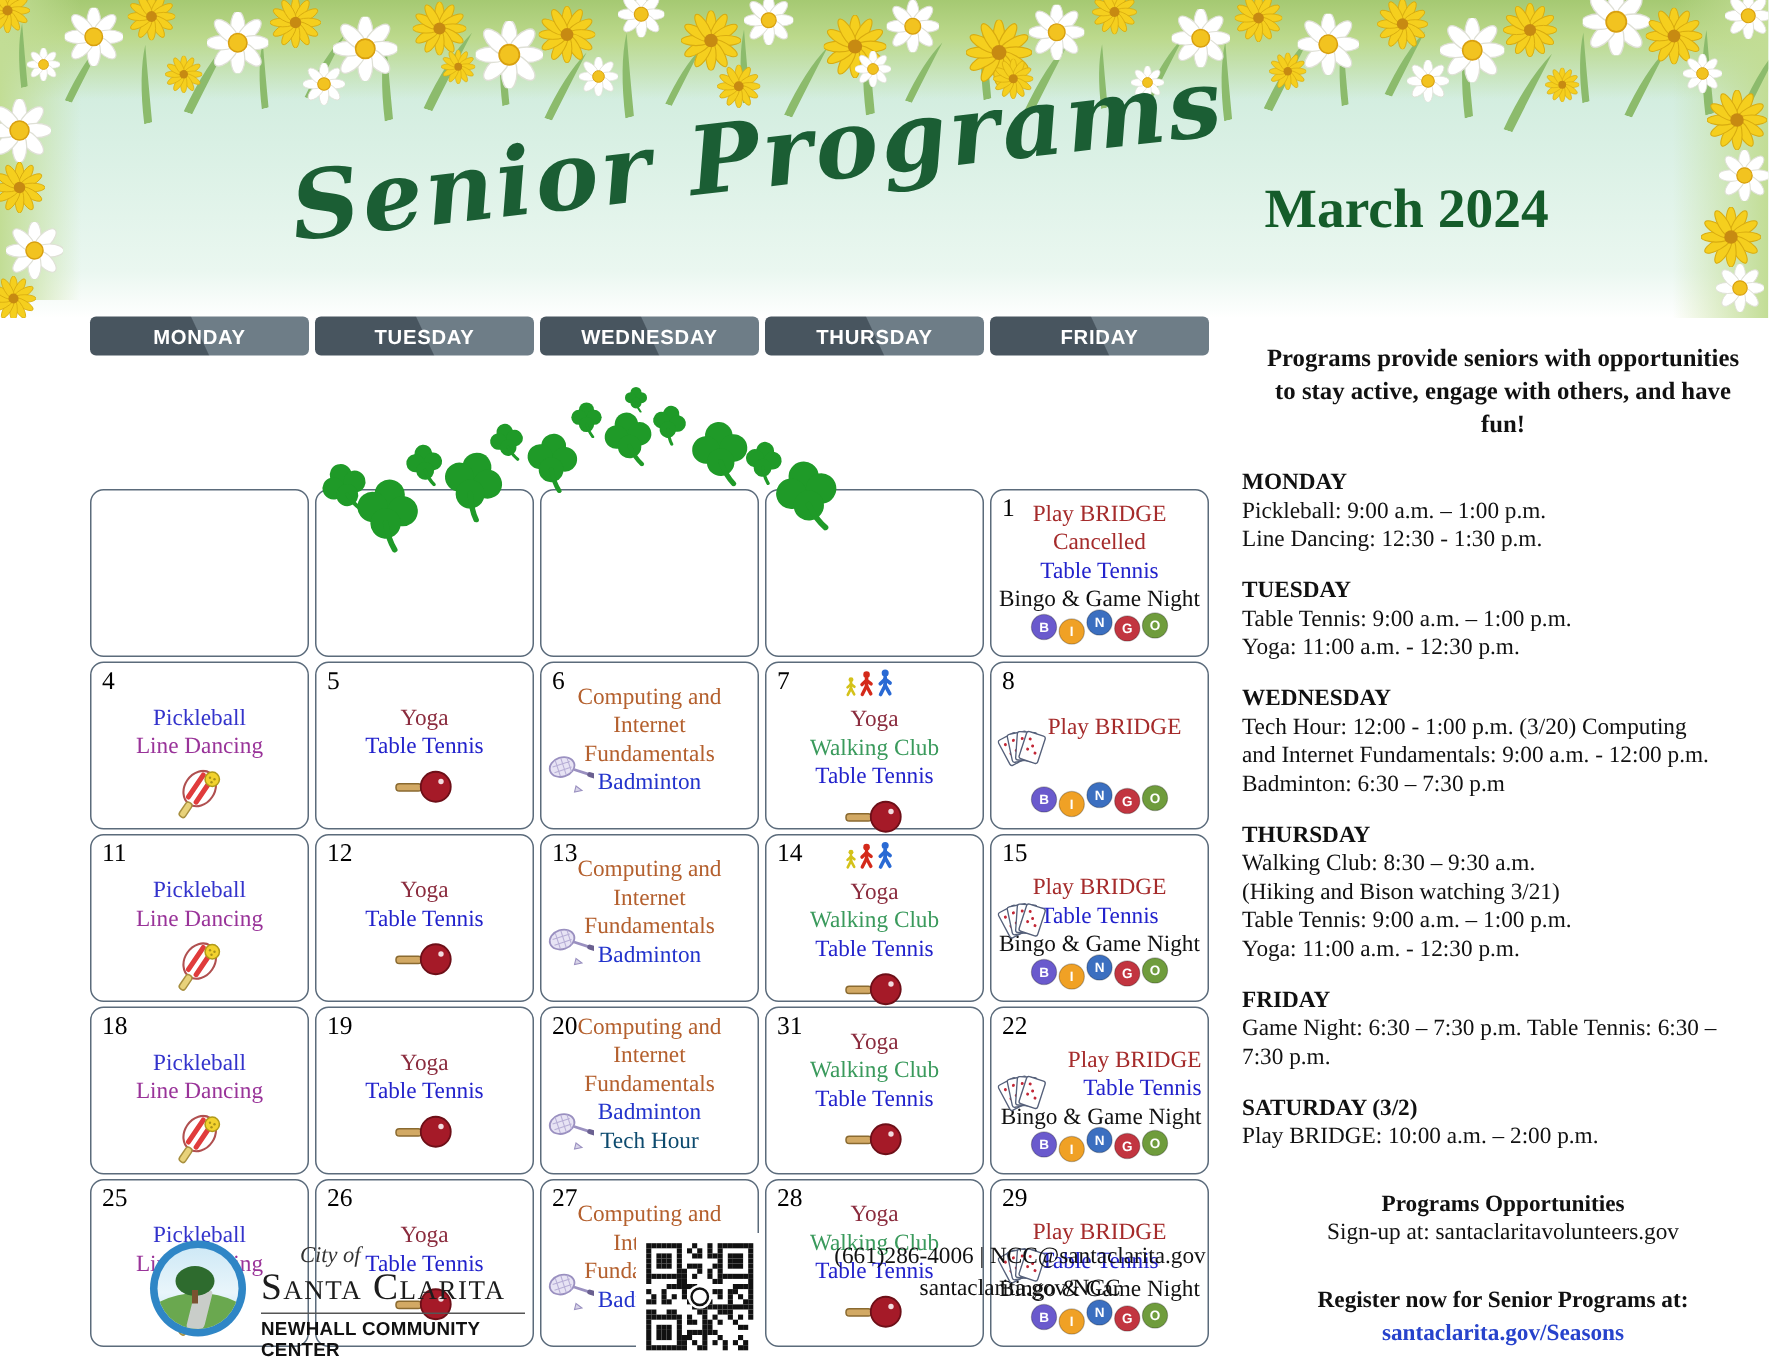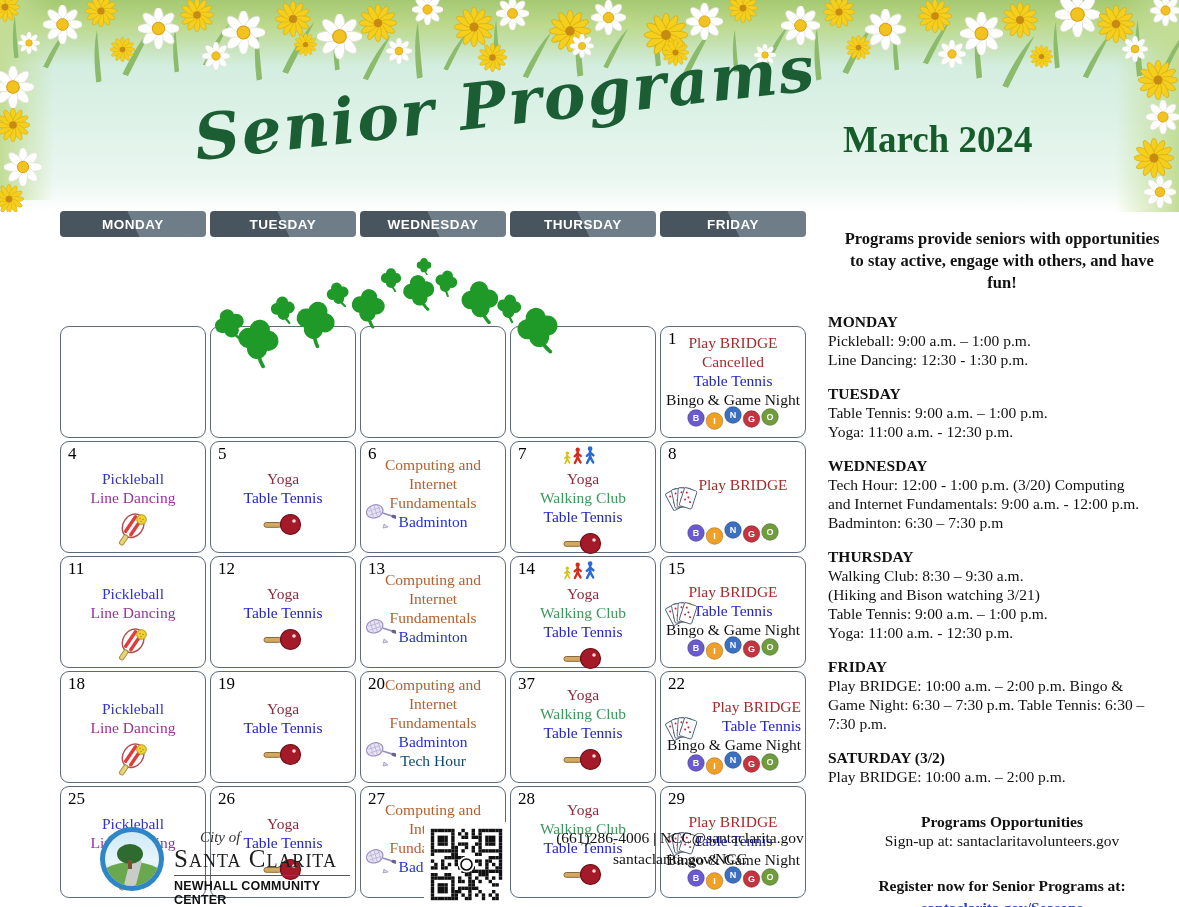--- a/index.html
+++ b/index.html
@@ -703,21 +703,21 @@
       <g transform="rotate(-18 12 10)">
         <ellipse cx="11" cy="9" rx="8.4" ry="6.4" fill="#e7e3f4" stroke="#9a90c0" stroke-width="1.2"></ellipse>
         <path d="M5 7 h12 M5 11 h12 M8 3.5 v11 M12 3 v12 M16 4 v10" stroke="#b7aed6" stroke-width="0.7"></path>
         <line x1="18" y1="13" x2="27" y2="19.5" stroke="#9a90c0" stroke-width="1.8"></line>
         <line x1="27" y1="19.5" x2="30" y2="21.5" stroke="#6a6090" stroke-width="3.4" stroke-linecap="round"></line>
       </g>
       <path d="M20 22 l4 3 l-5 1 z" fill="#d8d4e8" stroke="#9a90c0" stroke-width="0.7"></path>
     </svg>
     </div>
     <div class="cell" style="padding-top: 0px;">
-      <span class="daynum">37</span>
+      <span class="daynum">31</span>
       <div class="lines" style="padding-top: 13px;">
         <span style="color: rgb(139, 44, 62);">Yoga</span>
         <span style="color: rgb(58, 154, 92);">Walking Club</span>
         <span style="color: rgb(34, 34, 204);">Table Tennis</span>
       </div>
       <div class="icon-flow"><svg width="40" height="24" viewBox="0 0 40 24">
       <rect x="1" y="9.5" width="17" height="4.8" rx="2.2" fill="#d2a964" stroke="#8a6a30" stroke-width="1"></rect>
       <circle cx="27.5" cy="11.5" r="10" fill="#a51a28" stroke="#6d0f18" stroke-width="1.2"></circle>
       <circle cx="31" cy="8" r="1.8" fill="#fff" opacity="0.85"></circle>
     </svg></div>
@@ -946,21 +946,20 @@
       </div>
       <div class="section">
         <div class="hd">THURSDAY</div>
         <div>Walking Club: 8:30 – 9:30 a.m.</div>
         <div>(Hiking and Bison watching 3/21)</div>
         <div>Table Tennis: 9:00 a.m. – 1:00 p.m.</div>
         <div>Yoga: 11:00 a.m. - 12:30 p.m.</div>
       </div>
       <div class="section">
         <div class="hd">FRIDAY</div>
-        <div>Play BRIDGE: 10:00 a.m. – 2:00 p.m. Bingo &amp;</div>
         <div>Game Night: 6:30 – 7:30 p.m. Table Tennis: 6:30 –</div>
         <div>7:30 p.m.</div>
       </div>
       <div class="section">
         <div class="hd">SATURDAY (3/2)</div>
         <div>Play BRIDGE: 10:00 a.m. – 2:00 p.m.</div>
       </div>
     </div>
   <div class="vol-hd">Programs Opportunities</div>
   <div class="vol-line">Sign-up at: santaclaritavolunteers.gov</div>

